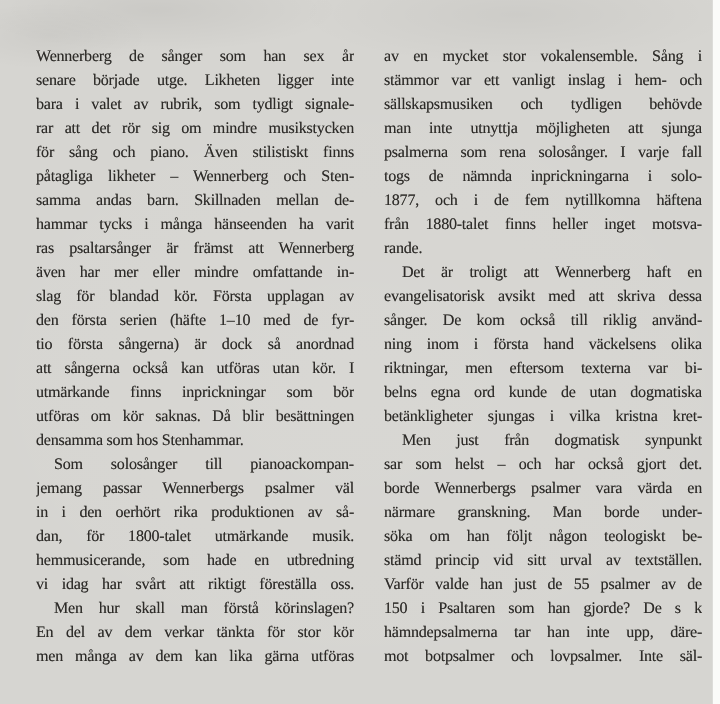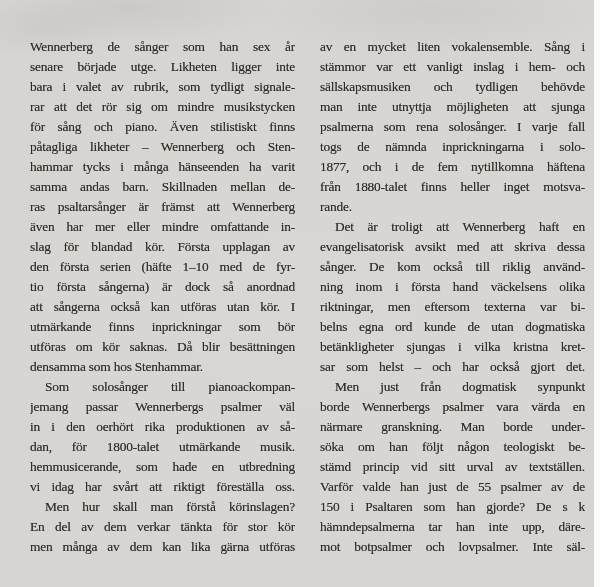--- a/index.html
+++ b/index.html
@@ -54,60 +54,60 @@
 
 <div class="page">
   <div class="columns">
     <div class="col">
         <div class="line">Wennerberg de sånger som han sex år</div>
         <div class="line">senare började utge. Likheten ligger inte</div>
         <div class="line">bara i valet av rubrik, som tydligt signale-</div>
         <div class="line">rar att det rör sig om mindre musikstycken</div>
         <div class="line">för sång och piano. Även stilistiskt finns</div>
         <div class="line">påtagliga likheter – Wennerberg och Sten-</div>
+        <div class="line">samma andas barn. Skillnaden mellan de-</div>
         <div class="line">hammar tycks i många hänseenden ha varit</div>
-        <div class="line">samma andas barn. Skillnaden mellan de-</div>
         <div class="line">ras psaltarsånger är främst att Wennerberg</div>
         <div class="line">även har mer eller mindre omfattande in-</div>
         <div class="line">slag för blandad kör. Första upplagan av</div>
         <div class="line">den första serien (häfte 1–10 med de fyr-</div>
         <div class="line">tio första sångerna) är dock så anordnad</div>
         <div class="line">att sångerna också kan utföras utan kör. I</div>
         <div class="line">utmärkande finns inprickningar som bör</div>
         <div class="line">utföras om kör saknas. Då blir besättningen</div>
         <div class="line left">densamma som hos Stenhammar.</div>
         <div class="line indent">Som solosånger till pianoackompan-</div>
         <div class="line">jemang passar Wennerbergs psalmer väl</div>
         <div class="line">in i den oerhört rika produktionen av så-</div>
         <div class="line">dan, för 1800-talet utmärkande musik.</div>
         <div class="line">hemmusicerande, som hade en utbredning</div>
         <div class="line">vi idag har svårt att riktigt föreställa oss.</div>
         <div class="line indent">Men hur skall man förstå körinslagen?</div>
         <div class="line">En del av dem verkar tänkta för stor kör</div>
         <div class="line">men många av dem kan lika gärna utföras</div>
       </div>
     <div class="col">
-        <div class="line">av en mycket liten vokalensemble. Sång i</div>
+        <div class="line">av en mycket stor vokalensemble. Sång i</div>
         <div class="line">stämmor var ett vanligt inslag i hem- och</div>
         <div class="line">sällskapsmusiken och tydligen behövde</div>
         <div class="line">man inte utnyttja möjligheten att sjunga</div>
         <div class="line">psalmerna som rena solosånger. I varje fall</div>
         <div class="line">togs de nämnda inprickningarna i solo-</div>
         <div class="line">1877, och i de fem nytillkomna häftena</div>
         <div class="line">från 1880-talet finns heller inget motsva-</div>
         <div class="line left">rande.</div>
         <div class="line indent">Det är troligt att Wennerberg haft en</div>
         <div class="line">evangelisatorisk avsikt med att skriva dessa</div>
         <div class="line">sånger. De kom också till riklig använd-</div>
         <div class="line">ning inom i första hand väckelsens olika</div>
         <div class="line">riktningar, men eftersom texterna var bi-</div>
         <div class="line">belns egna ord kunde de utan dogmatiska</div>
         <div class="line">betänkligheter sjungas i vilka kristna kret-</div>
+        <div class="line indent">Men just från dogmatisk synpunkt</div>
         <div class="line">sar som helst – och har också gjort det.</div>
-        <div class="line indent">Men just från dogmatisk synpunkt</div>
         <div class="line">borde Wennerbergs psalmer vara värda en</div>
         <div class="line">närmare granskning. Man borde under-</div>
         <div class="line">söka om han följt någon teologiskt be-</div>
         <div class="line">stämd princip vid sitt urval av textställen.</div>
         <div class="line">Varför valde han just de 55 psalmer av de</div>
         <div class="line">150 i Psaltaren som han gjorde? De s k</div>
         <div class="line">hämndepsalmerna tar han inte upp, däre-</div>
         <div class="line">mot botpsalmer och lovpsalmer. Inte säl-</div>
       </div>
   </div>

